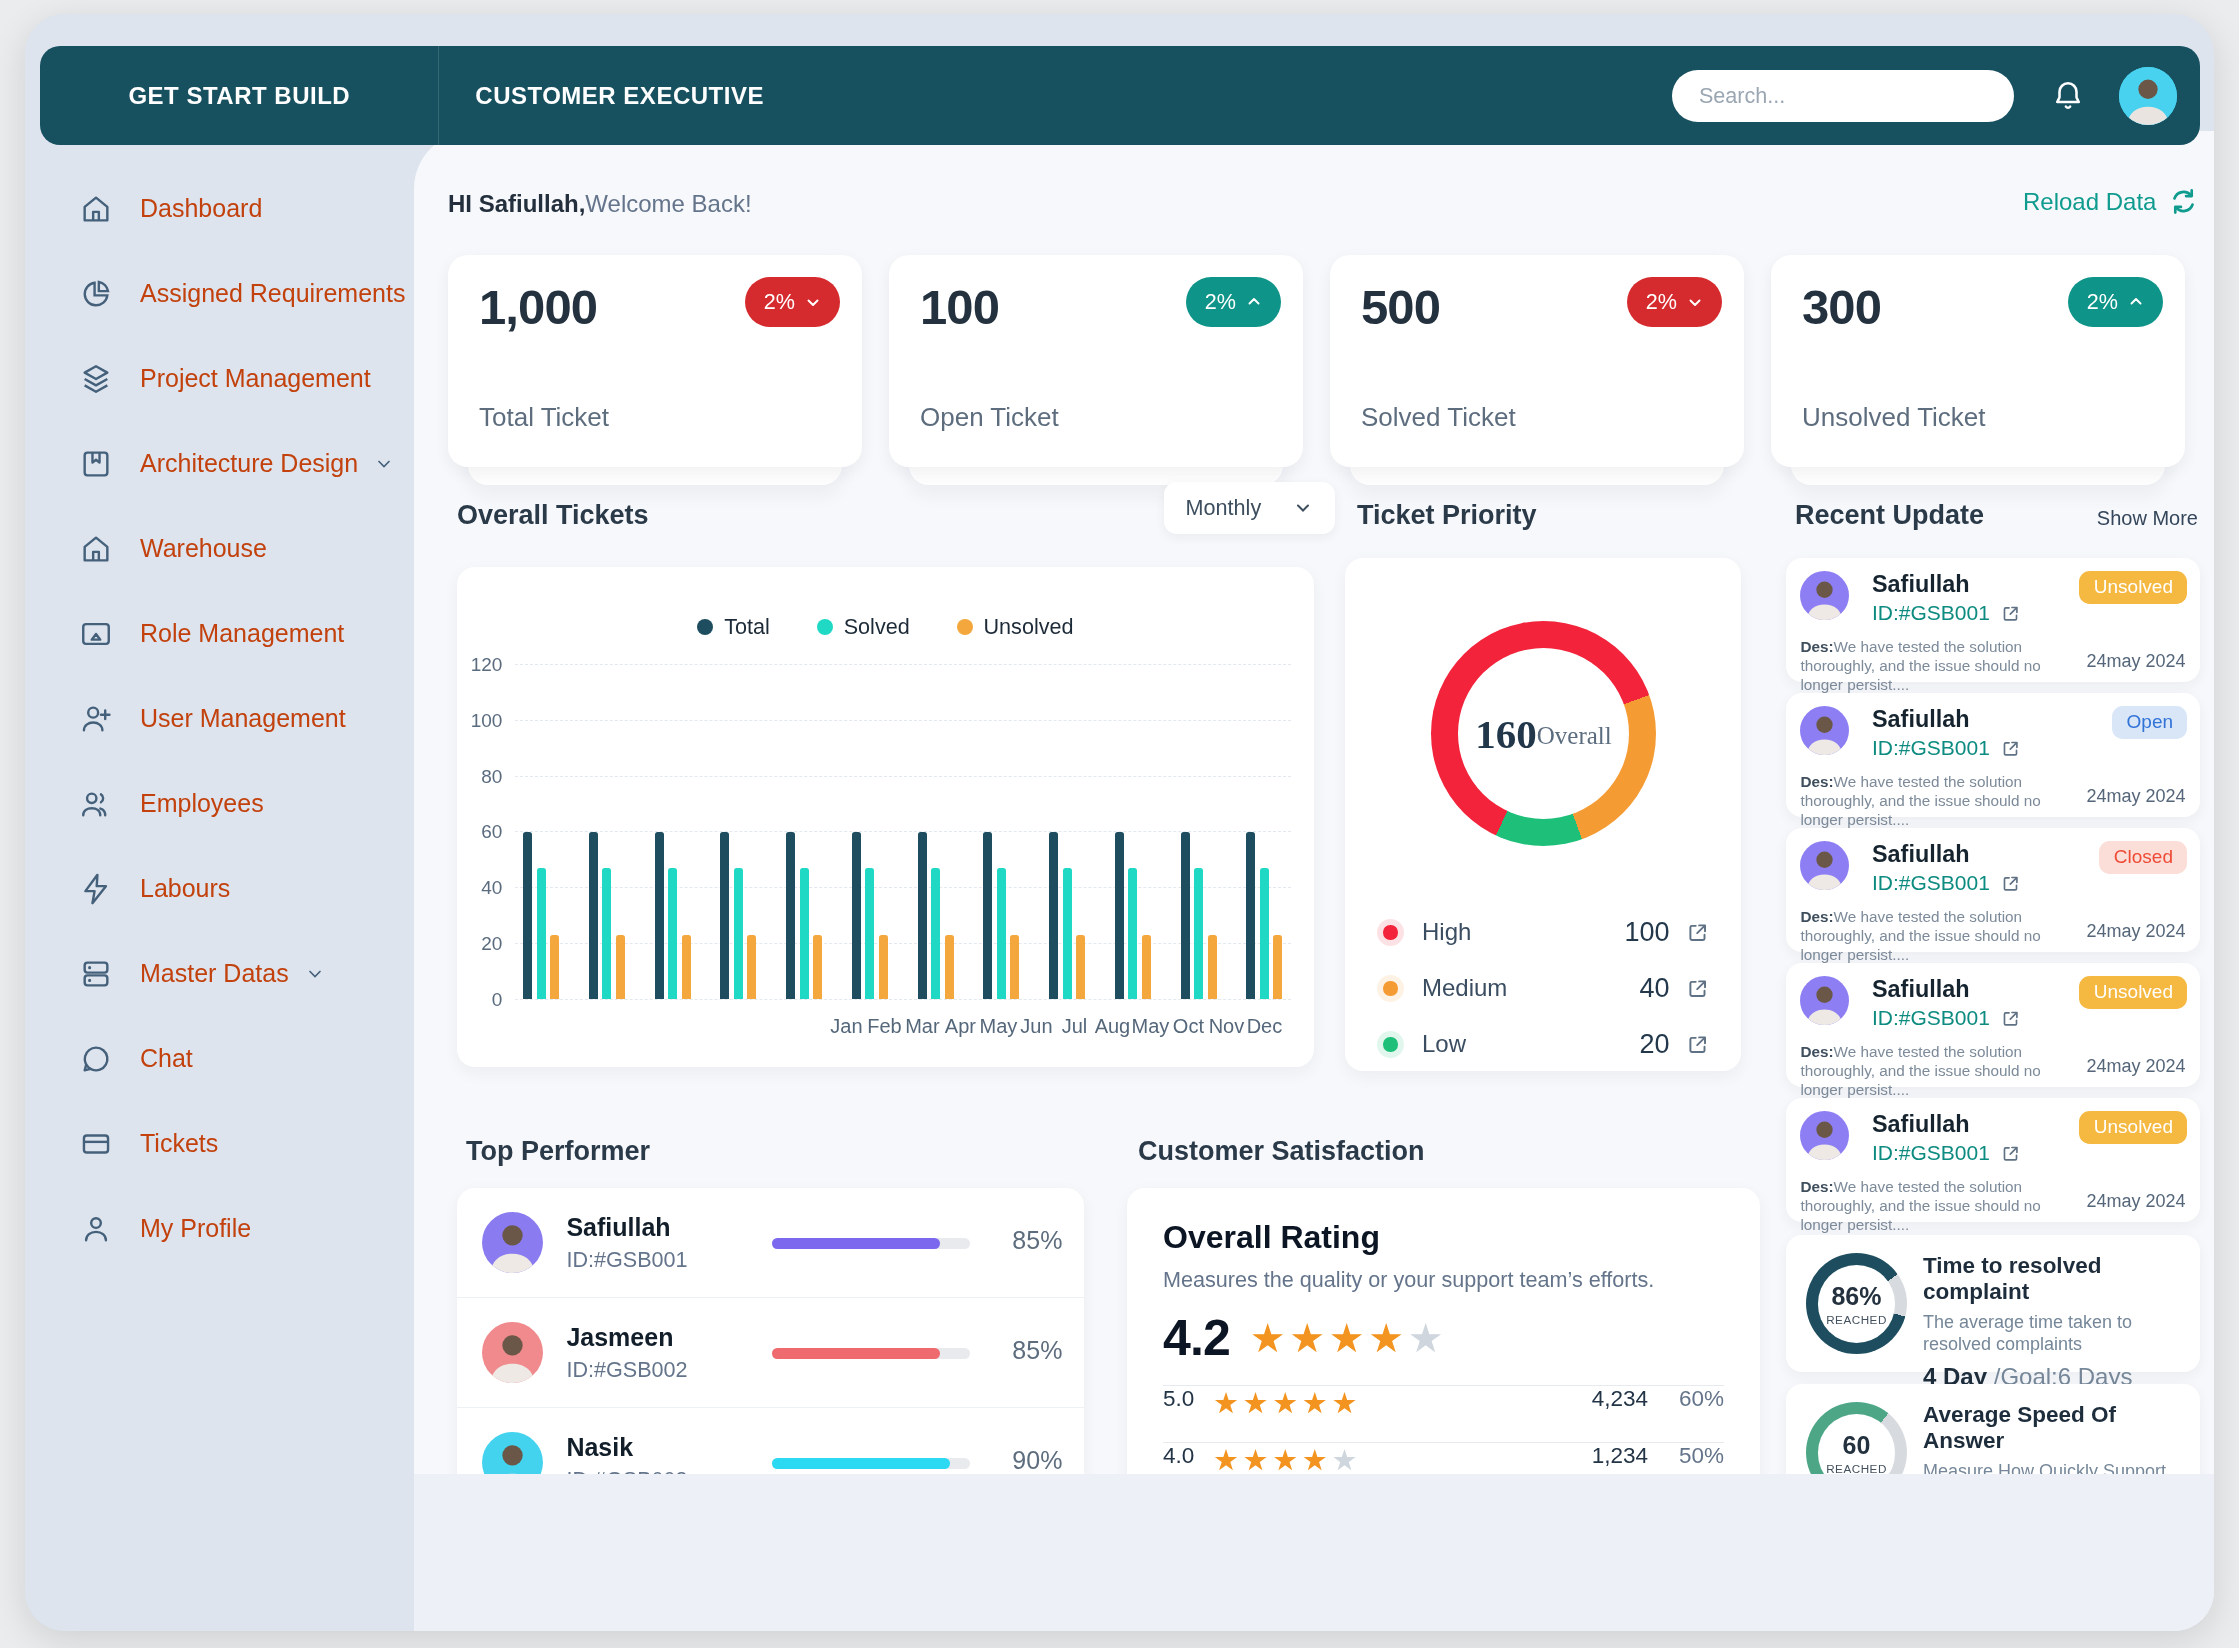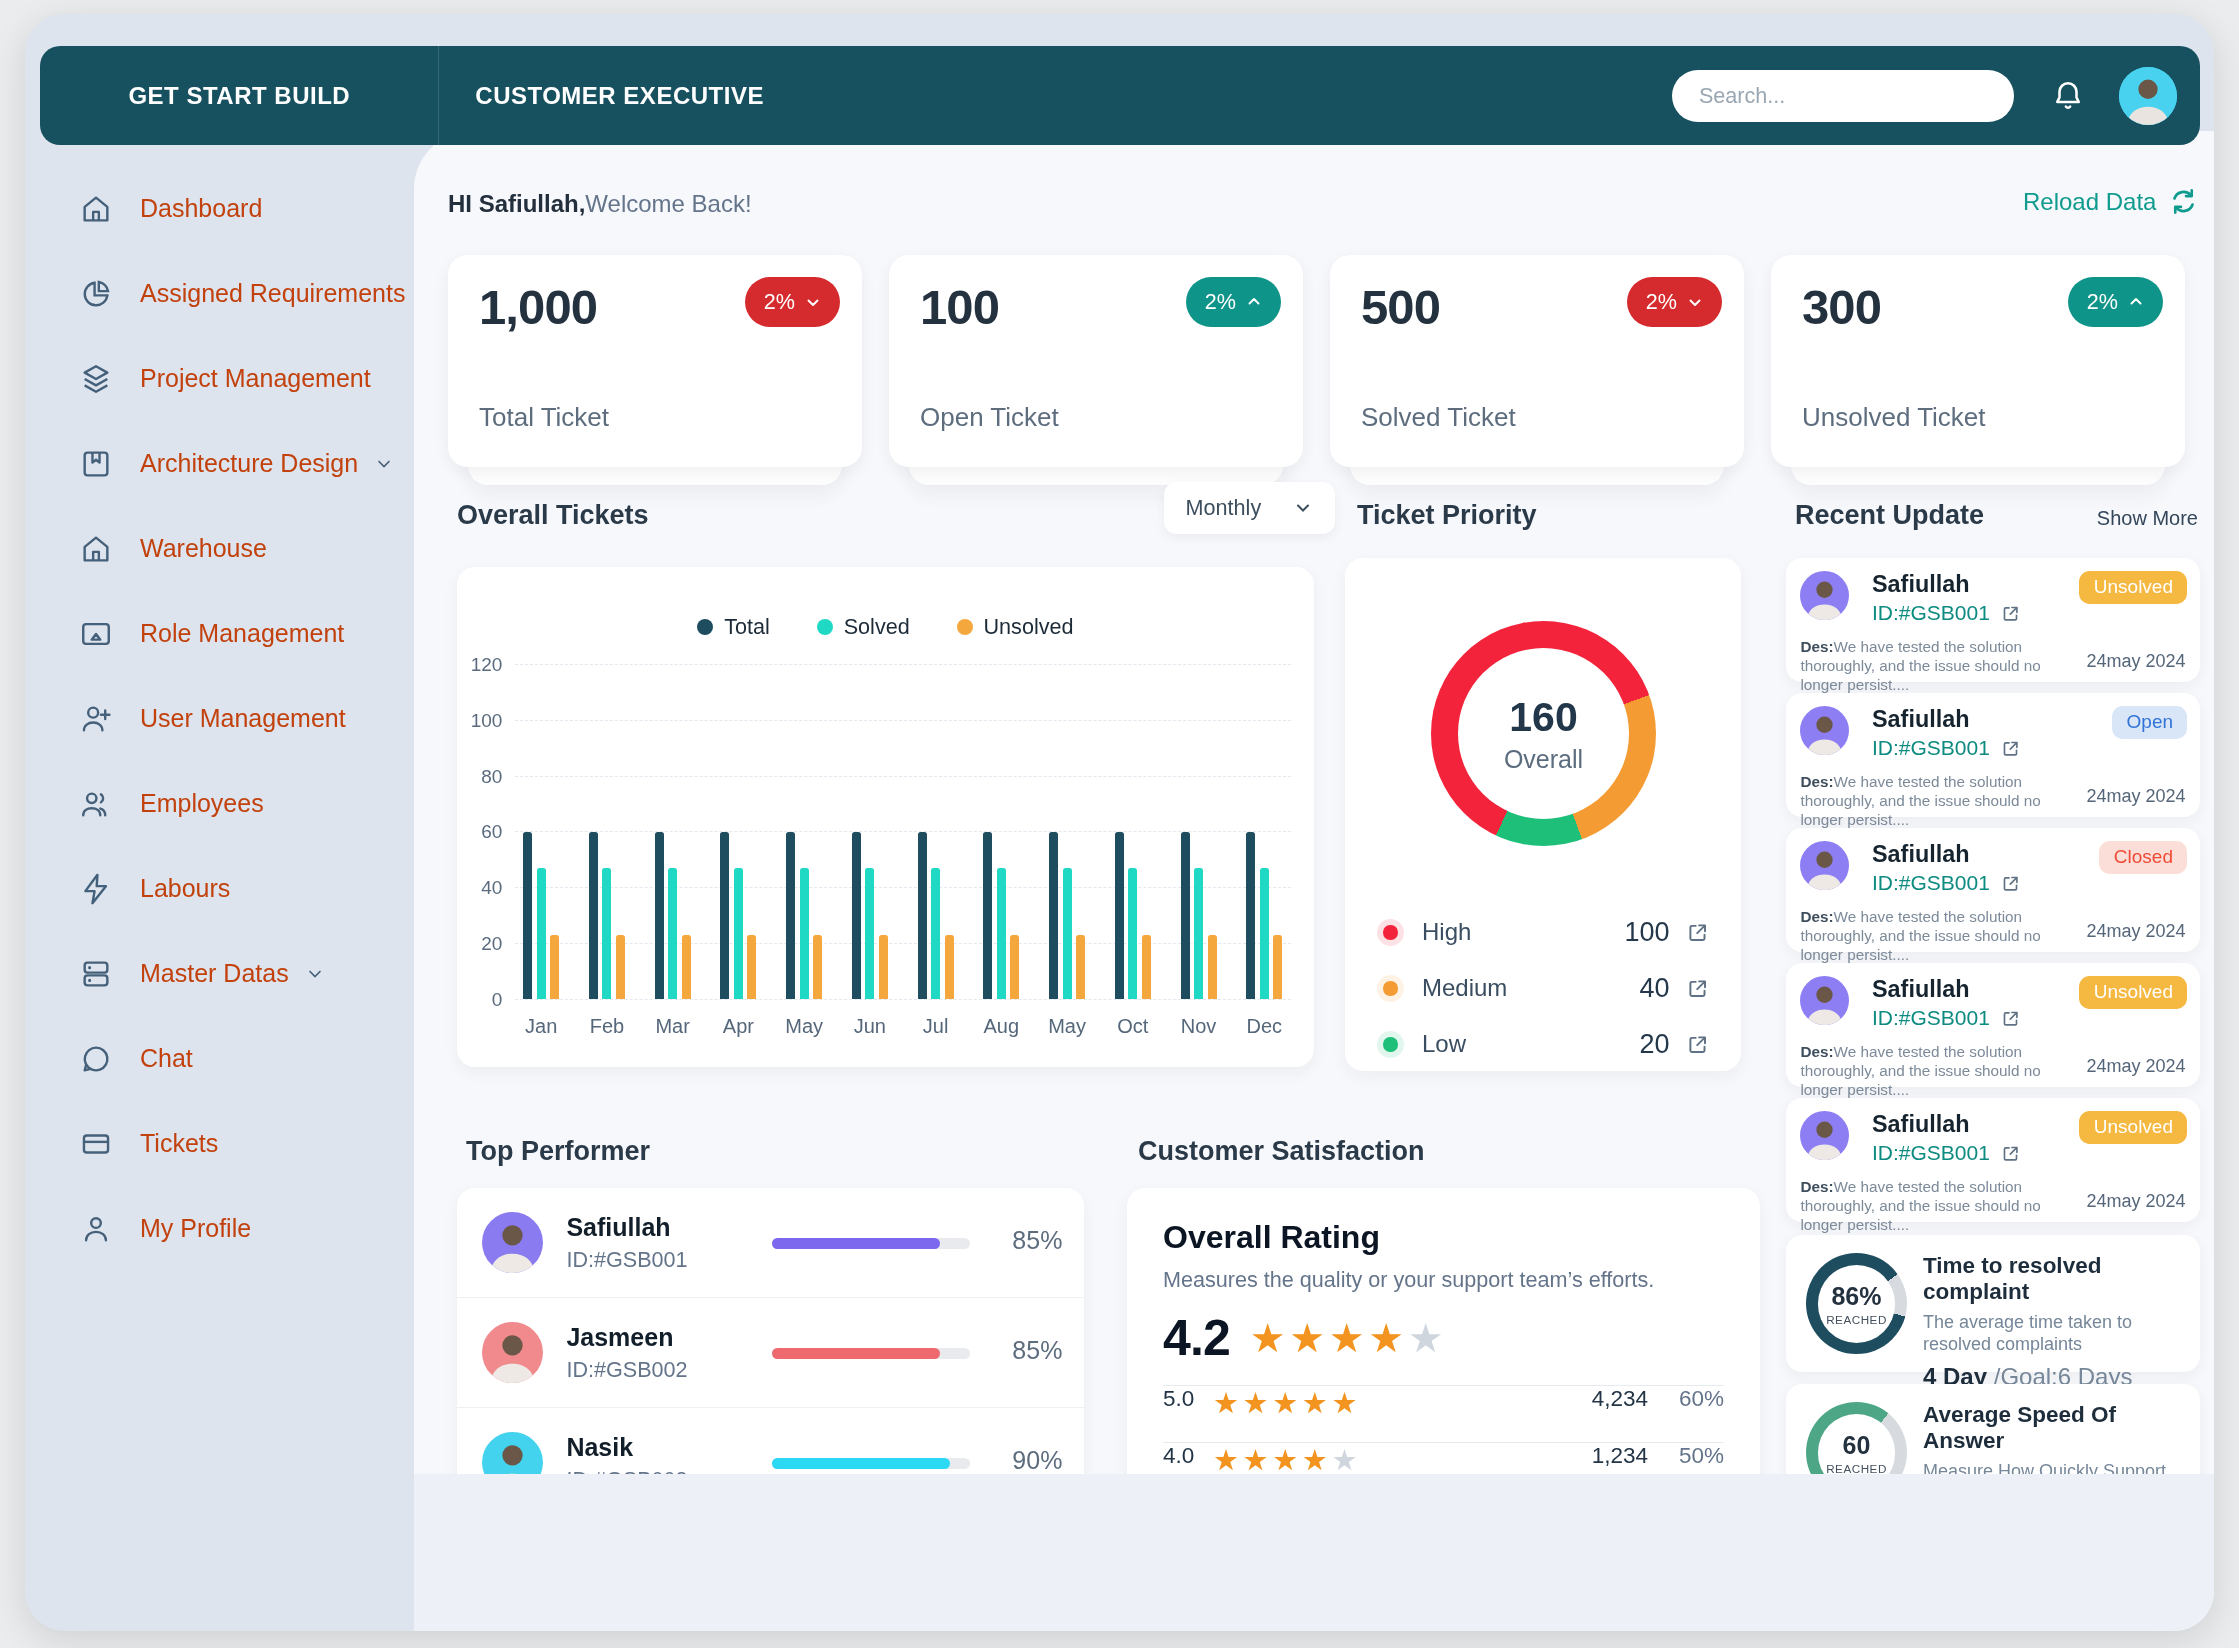--- a/index.html
+++ b/index.html
@@ -48,28 +48,28 @@
   .chart-card { left:432px; top:553px; width:857px; height:500px; }
   .legend { position:absolute; left:0; right:0; top:47px; display:flex; justify-content:center; gap:47px; }
   .legend .li { display:flex; align-items:center; gap:10.8px; font-size:21.6px; color:#1d2b38; }
   .legend .dot { width:16px; height:16px; border-radius:50%; }
   .plot { position:absolute; left:58px; right:23.4px; top:97px; height:335px; }
   .gline { position:absolute; left:0; right:0; border-top:1.8px dashed #e3e8ef; }
   .ylab { position:absolute; right:calc(100% + 12.6px); transform:translateY(-50%); font-size:19px; color:#5a6b7e; white-space:nowrap; }
   .groups { position:absolute; inset:0; display:flex; justify-content:space-between; align-items:flex-end; padding:0 7.2px; }
   .bgroup { width:38px; display:flex; justify-content:center; align-items:flex-end; gap:4.5px; height:100%; }
   .bar { width:9px; border-radius:2.7px 2.7px 0 0; }
-  .months { position:absolute; left:58px; right:23.4px; top:448px; display:flex; justify-content:space-between; padding:0 7.2px; }
+  .months { position:absolute; left:58px; right:23.4px; top:448px; display:flex; justify-content:flex-end; padding:0 7.2px; }
   .months div { width:38px; text-align:center; font-size:20px; color:#55677a; }
 
   
   .pr-card { left:1320px; top:544px; width:396px; height:513px; }
   .donut { position:absolute; left:86px; top:63px; width:225px; height:225px; border-radius:50%; }
   .donut::after { content:""; position:absolute; inset:27px; background:#fff; border-radius:50%; }
-  .donut-center { position:absolute; left:86px; top:63px; width:225px; height:225px; display:flex; flex-direction:column; align-items:center; justify-content:center; z-index:2; }
+  .donut-center { position:absolute; left:86px; top:63px; width:225px; height:225px; display:flex; flex-direction:row; align-items:center; justify-content:center; z-index:2;font-family:Liberation Serif, serif; }
   .donut-center .v { font-size:41px; font-weight:bold; color:#22384a; }
   .donut-center .l { font-size:25px; color:#5b6c7e; margin-top:3.6px; }
   .plegend { position:absolute; left:32px; right:32px; top:346px; }
   .prow { height:56px; display:flex; align-items:center; }
   .pdot { width:27px; height:27px; border-radius:50%; display:flex; align-items:center; justify-content:center; margin-right:18px; }
   .pdot i { width:14.4px; height:14.4px; border-radius:50%; display:block; }
   .prow .pl { font-size:24px; color:#3a4d61; }
   .prow .pv { margin-left:auto; font-size:27px; color:#24384c; }
   .prow .ext { margin-left:16px; cursor:pointer; }
 

